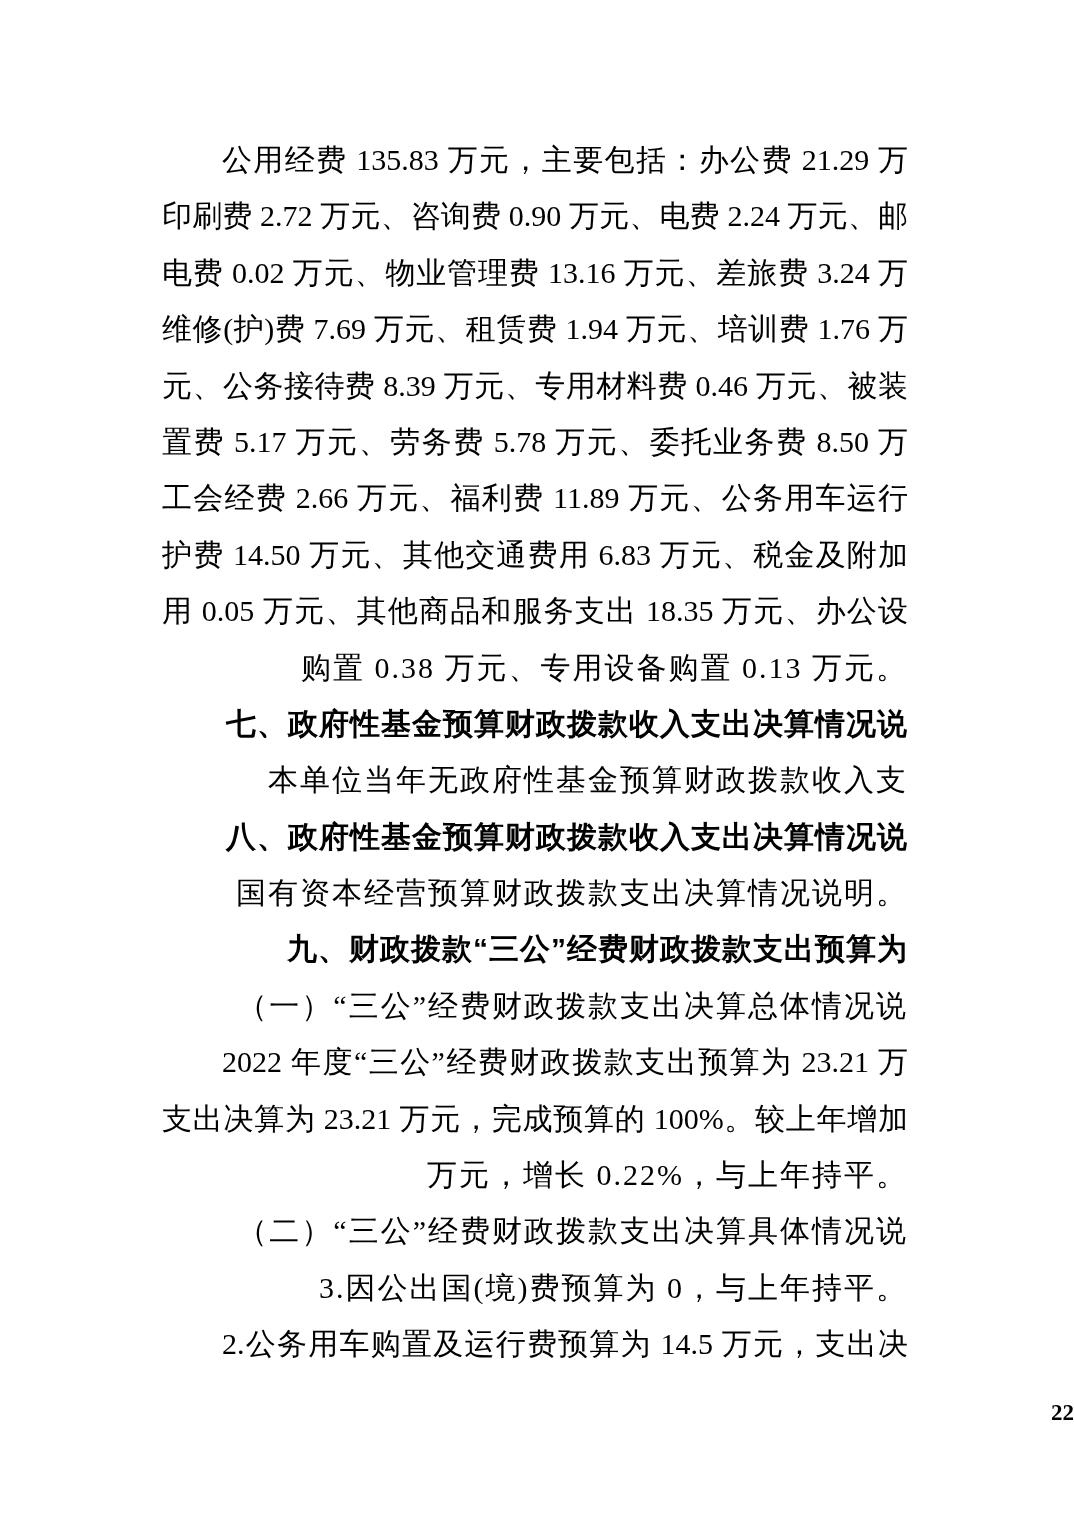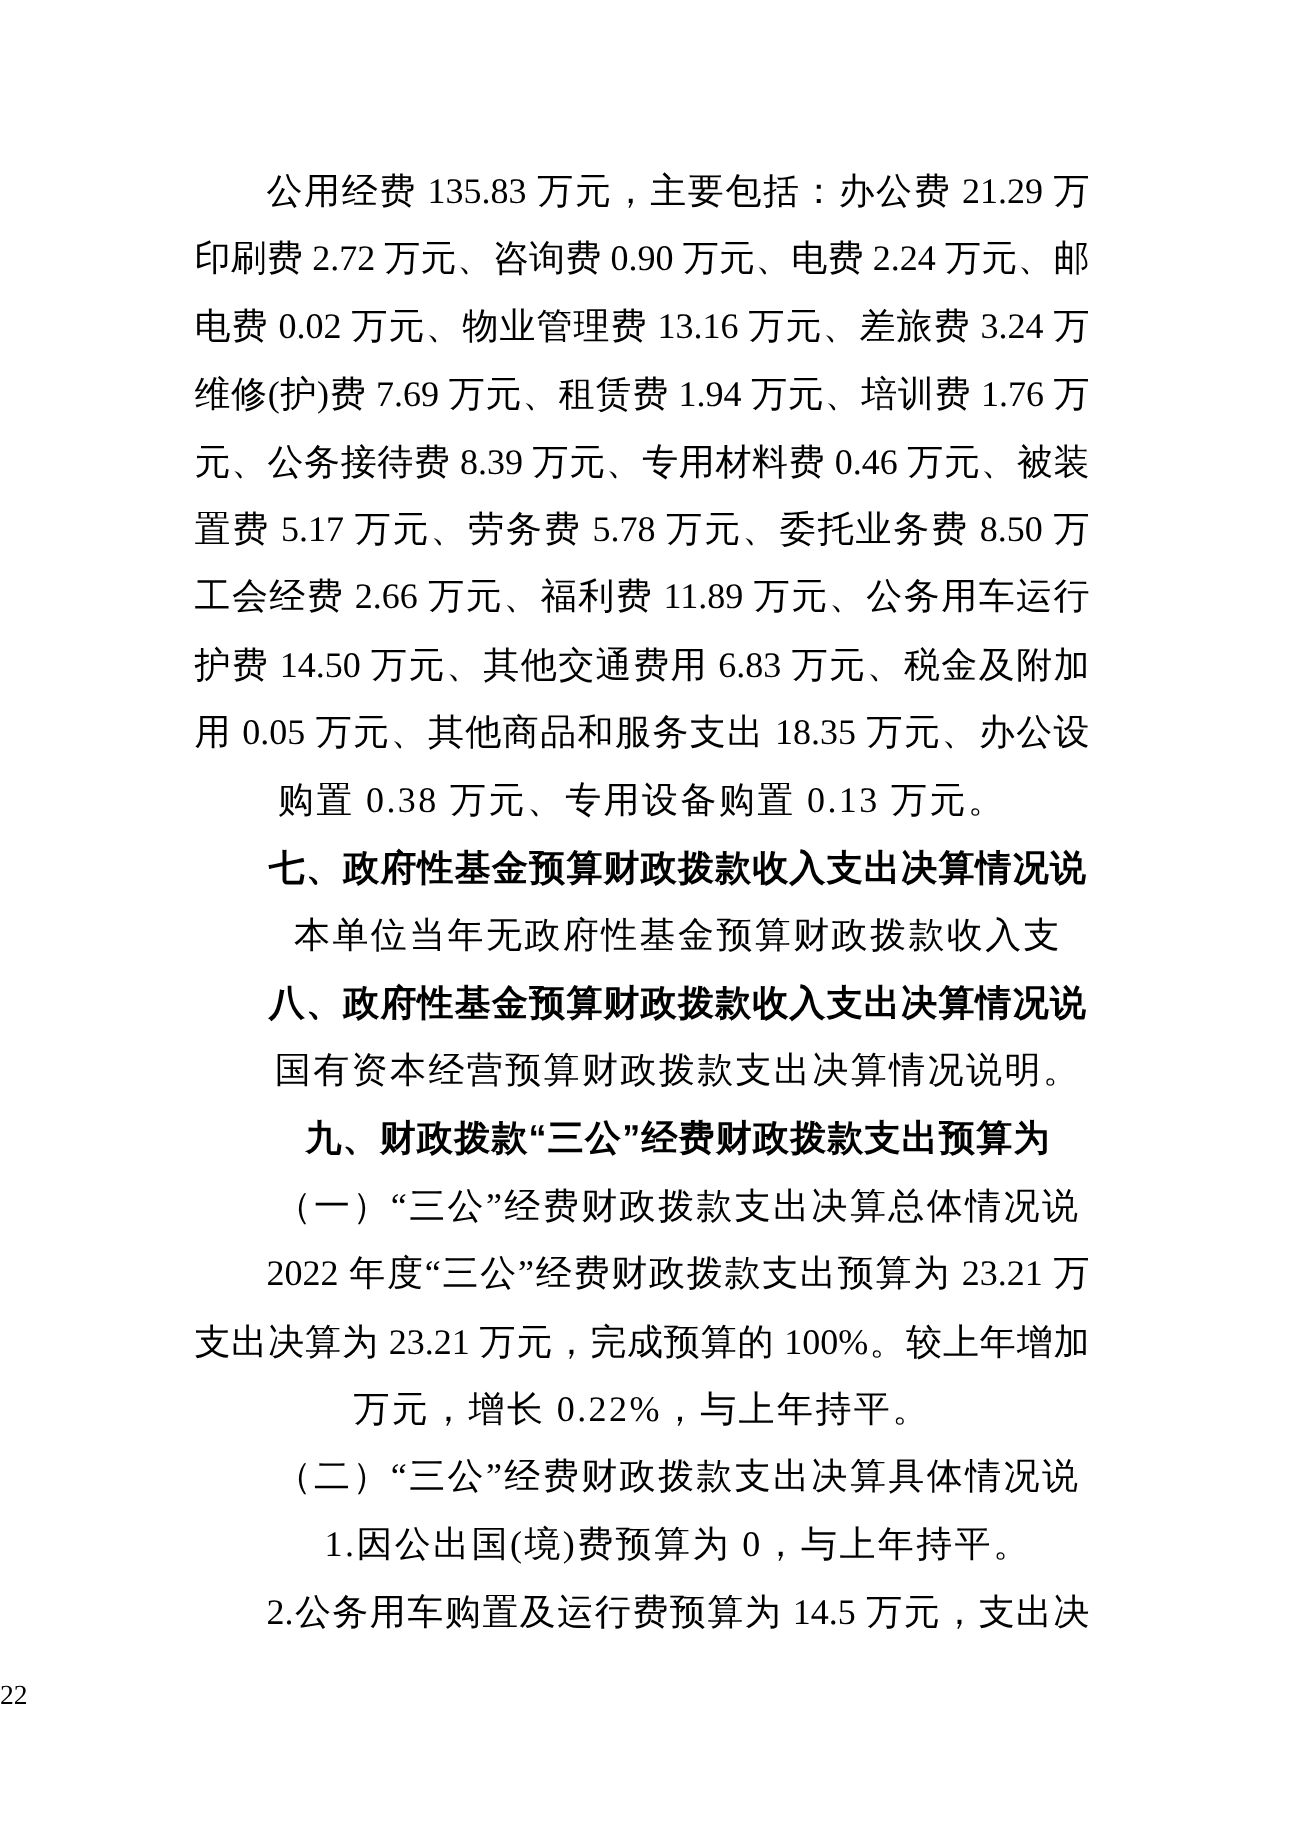--- a/index.html
+++ b/index.html
@@ -22,43 +22,44 @@
     top: 132px;
     width: 746px;
   }
   .line {
     font-size: 30px;
     line-height: 56.4px;
     height: 56.4px;
     letter-spacing: 2px;
     white-space: normal;
     overflow: hidden;
-    text-align: center;
+    text-align: right;
   }
   .line.just {
     text-align: justify;
     text-align-last: justify;
     letter-spacing: normal;
   }
   .line.ind {
     text-indent: 60px;
   }
   .line.heading {
     font-family: "Liberation Sans", "DejaVu Sans", sans-serif;
     font-weight: bold;
     letter-spacing: 1px;
   }
   .page-footer {
     position: absolute;
     left: 0;
     top: 1400px;
     width: 100%;
-    text-align: left;
+    text-align: right;
     font-size: 23px;
     font-family: "Liberation Serif", "DejaVu Serif", serif;
+    font-weight: bold;
   }
 </style>
 </head>
 <body>
 
 <div class="page">
   <div class="text-column">
       <div class="line body just ind">公用经费 135.83 万元，主要包括：办公费 21.29 万元、</div>
       <div class="line body just">印刷费 2.72 万元、咨询费 0.90 万元、电费 2.24 万元、邮</div>
       <div class="line body just">电费 0.02 万元、物业管理费 13.16 万元、差旅费 3.24 万元、</div>
@@ -72,17 +73,17 @@
       <div class="line heading ind">七、政府性基金预算财政拨款收入支出决算情况说明</div>
       <div class="line body ind">本单位当年无政府性基金预算财政拨款收入支出。</div>
       <div class="line heading ind">八、政府性基金预算财政拨款收入支出决算情况说明</div>
       <div class="line body ind">国有资本经营预算财政拨款支出决算情况说明。</div>
       <div class="line heading ind">九、财政拨款“三公”经费财政拨款支出预算为</div>
       <div class="line body ind">（一）“三公”经费财政拨款支出决算总体情况说明。</div>
       <div class="line body just ind">2022 年度“三公”经费财政拨款支出预算为 23.21 万元，</div>
       <div class="line body just">支出决算为 23.21 万元，完成预算的 100%。较上年增加 0.05</div>
       <div class="line body">万元，增长 0.22%，与上年持平。</div>
       <div class="line body ind">（二）“三公”经费财政拨款支出决算具体情况说明。</div>
-      <div class="line body ind">1.因公出国(境)费预算为 0，与上年持平。</div>
+      <div class="line body ind">3.因公出国(境)费预算为 0，与上年持平。</div>
       <div class="line body just ind">2.公务用车购置及运行费预算为 14.5 万元，支出决算</div>
     </div>
   <div class="page-footer">22</div>
 </div>
 
 </body></html>

